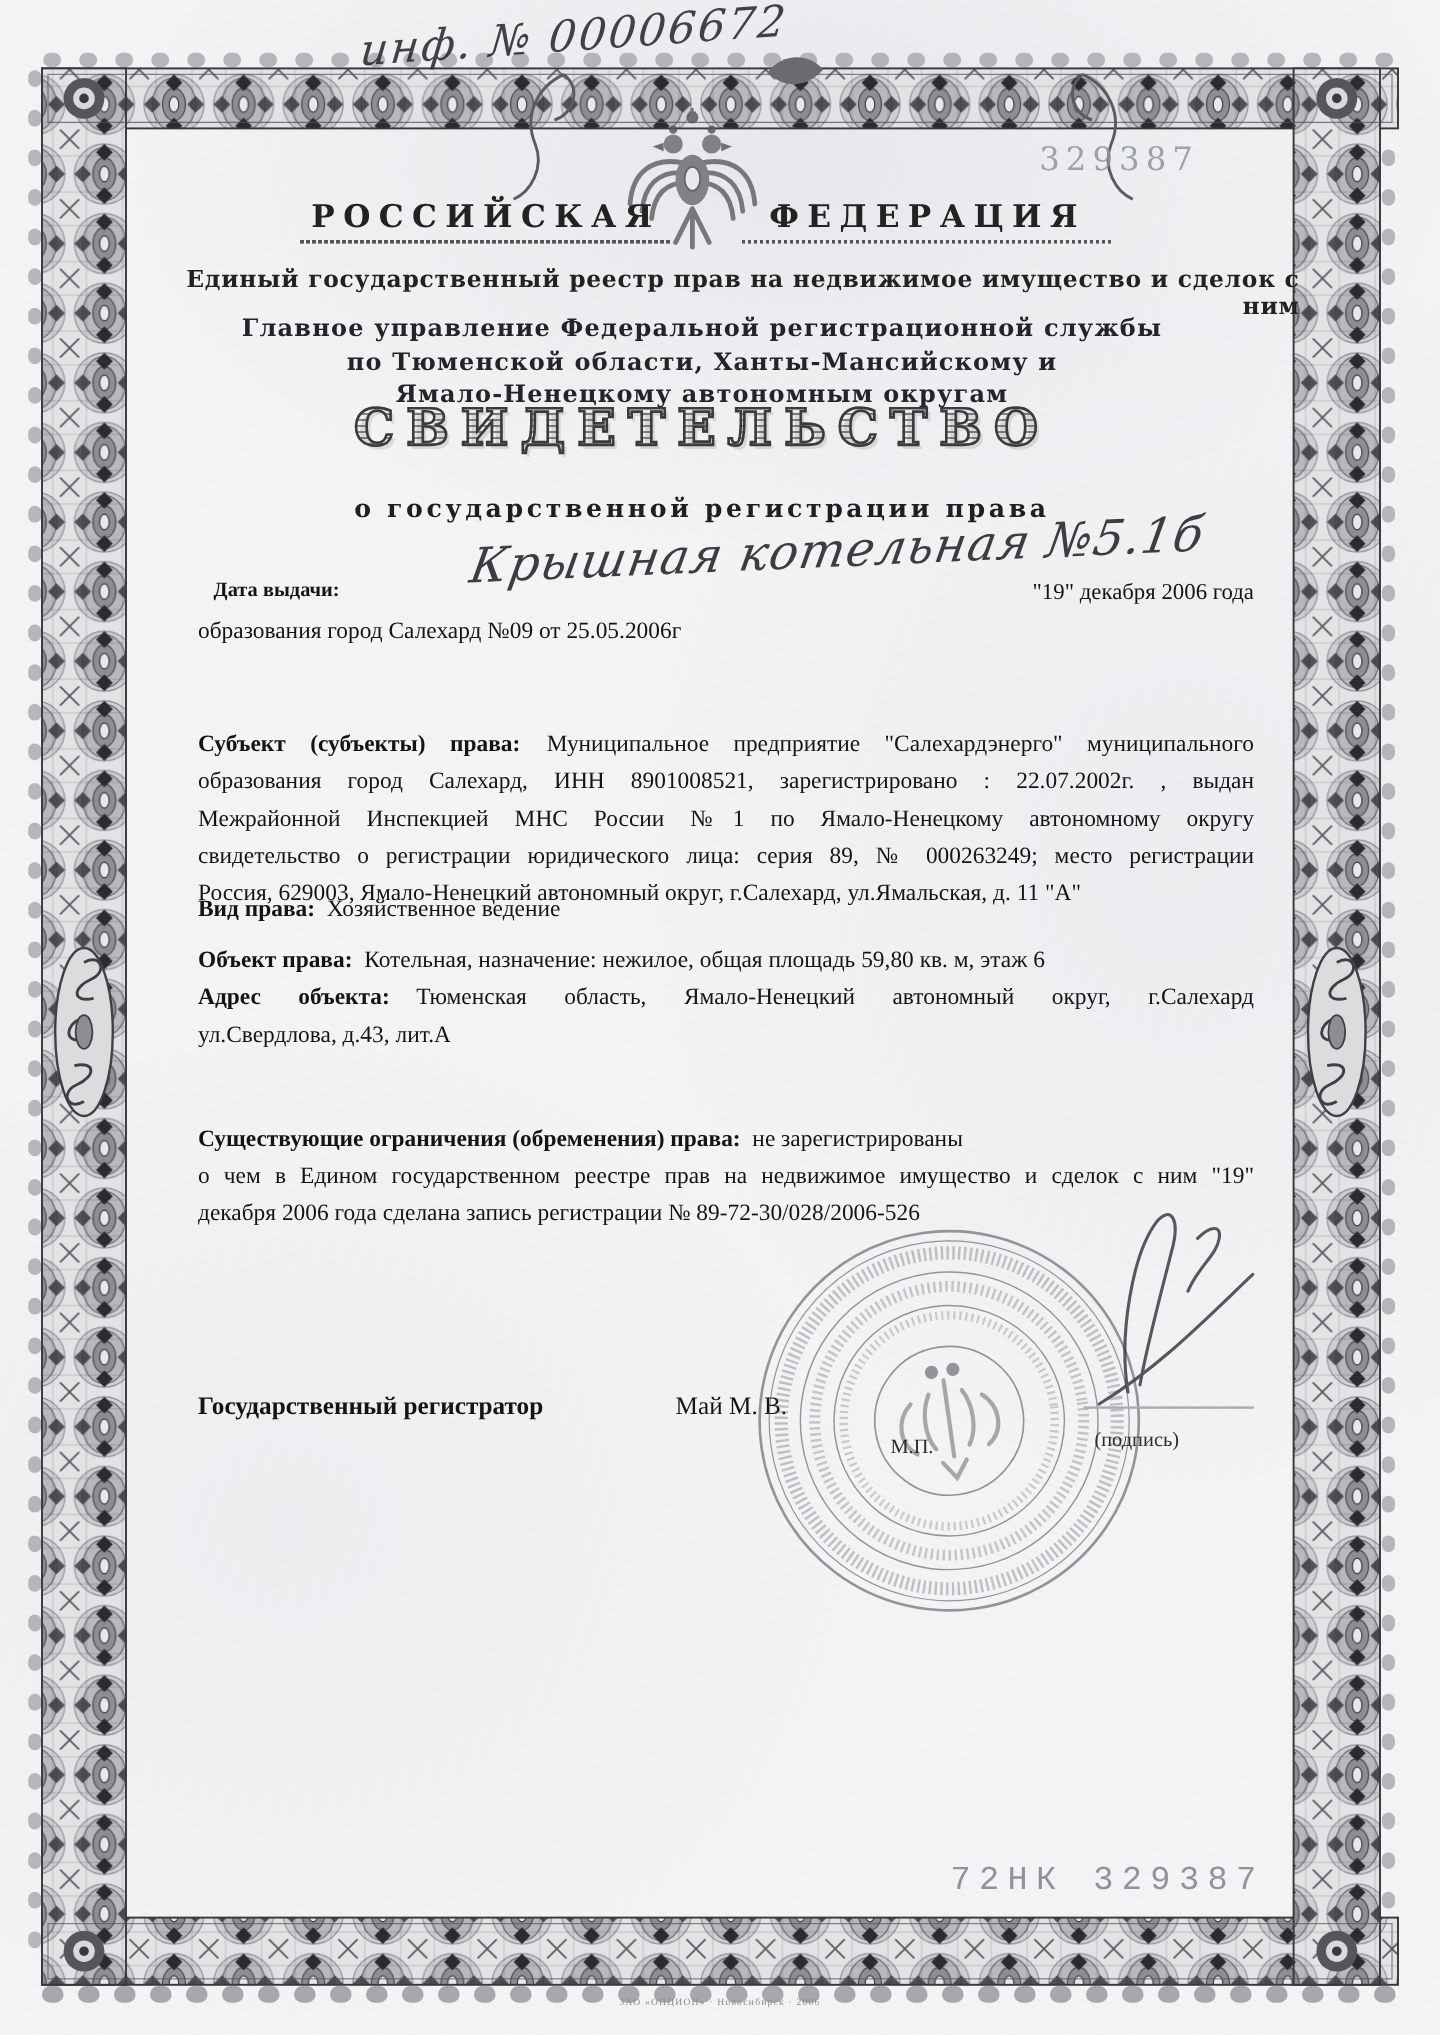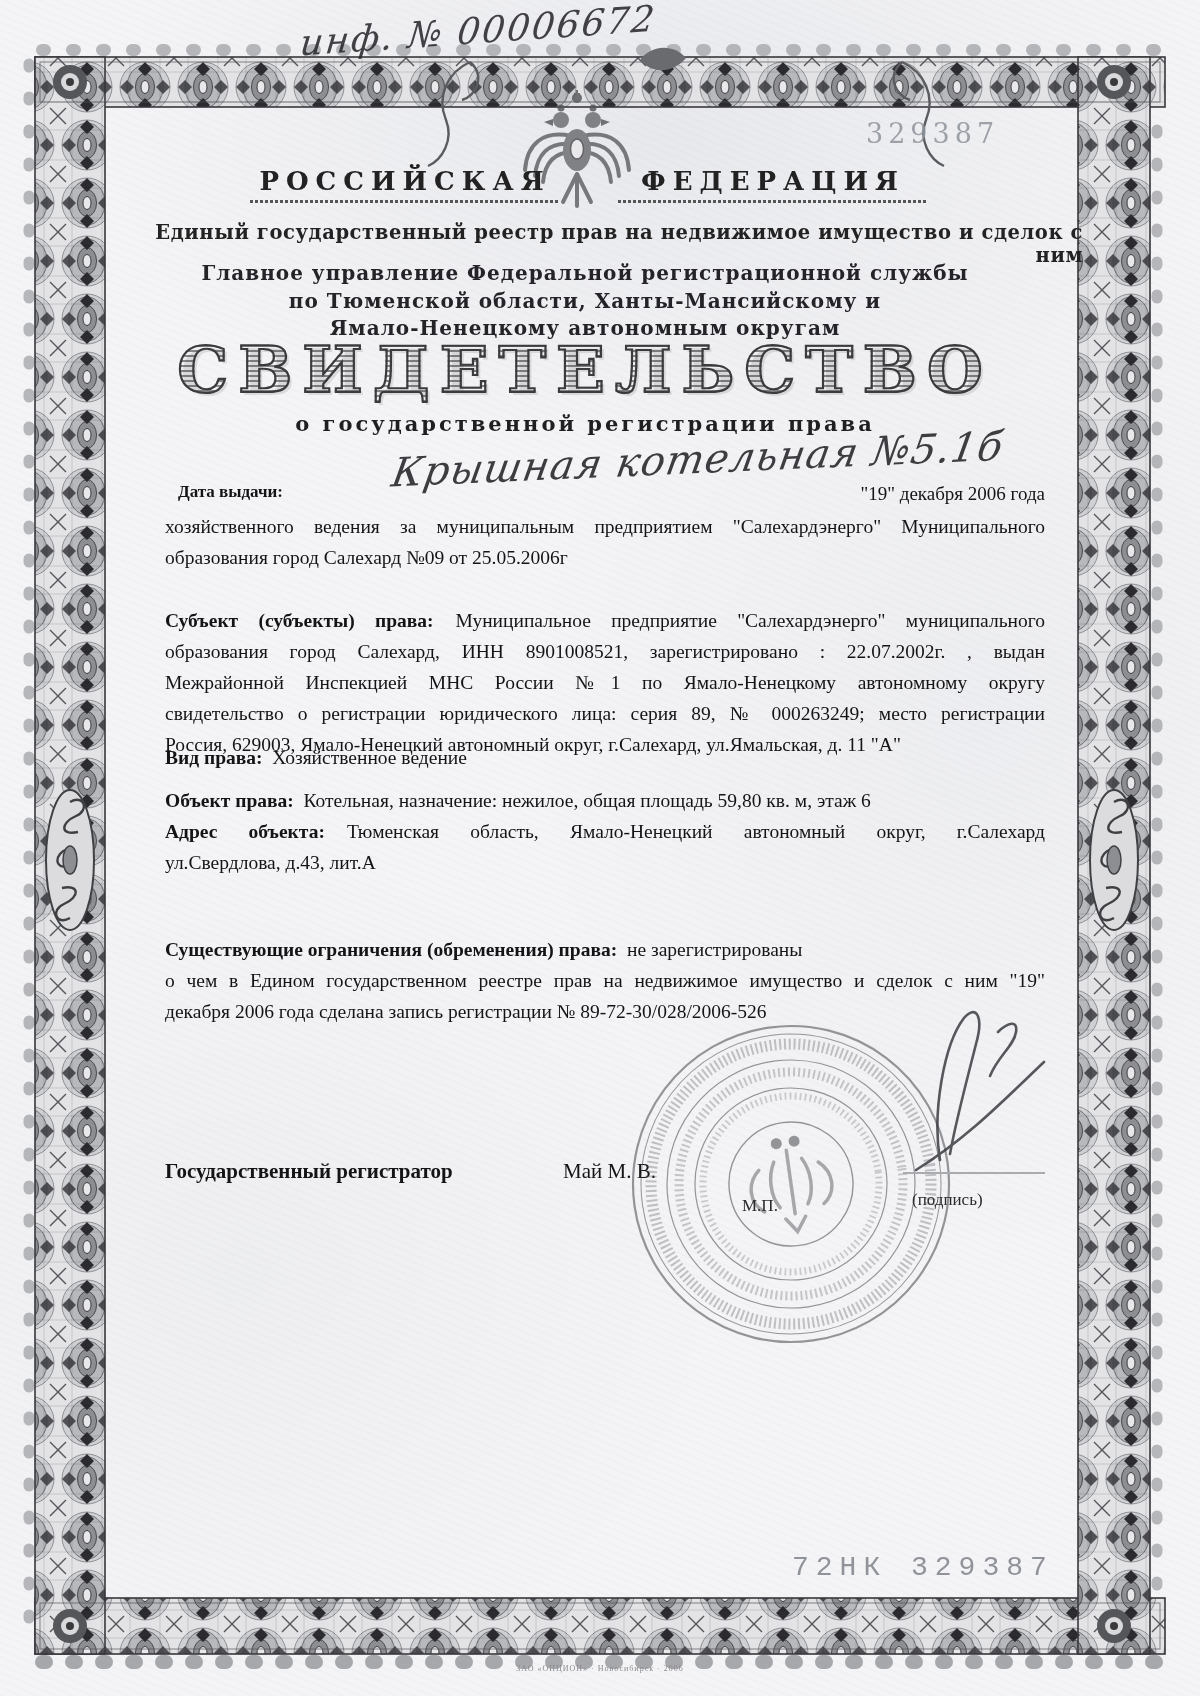--- a/index.html
+++ b/index.html
@@ -24,21 +24,21 @@
   
   .country{top:166px;width:330px;text-align:center;font-family:"DejaVu Serif",serif;font-weight:700;font-size:26px;letter-spacing:7px;color:#222;}
   .country::after{content:"";display:block;height:3px;margin:4px 10px 0;
     background:repeating-linear-gradient(90deg,#555 0 3px,transparent 3px 5px);} 
   .c-left{left:240px;} .c-right{left:608px;}
   .registry{left:105px;top:221px;width:960px;text-align:right;font-weight:700;font-size:19.5px;letter-spacing:.6px;color:#222;
     font-family:"DejaVu Serif",serif;margin-left:18px;}
   .authority{left:105px;width:960px;text-align:center;font-weight:700;font-size:20px;letter-spacing:1px;color:#242428;font-family:"DejaVu Serif",serif;}
   .a1{top:261px;}.a2{top:289px;}.a3{top:316px;}
   .big-title{left:105px;top:332px;width:960px;text-align:center;
-    font-family:"DejaVu Serif",serif;font-weight:800;font-size:64px;letter-spacing:10px;
+    font-family:"DejaVu Serif",serif;font-weight:800;font-size:42px;letter-spacing:10px;
     color:transparent;-webkit-text-stroke:2.2px #3b3b3e;
     background:repeating-linear-gradient(0deg, rgba(60,60,63,.6) 0 2px, rgba(235,235,238,.25) 2px 5px);
     -webkit-background-clip:text;background-clip:text;
     text-shadow:3px 3px 0 rgba(40,40,40,.12);}
   .subtitle{left:105px;top:411px;width:960px;text-align:center;font-weight:700;font-size:21px;letter-spacing:3px;color:#1f1f22;font-family:"DejaVu Serif",serif;}
   
   .content{font-size:19.5px;line-height:31px;color:#141416;}
   .lbl{font-weight:700;}
   .lblgap{margin-right:22px;}
   .row{left:165px;width:880px;}
@@ -166,21 +166,20 @@
   <div class="abs authority a3">Ямало-Ненецкому автономным округам</div>
   <div class="abs authority a2">по Тюменской области, Ханты-Мансийскому и</div>
   <div class="abs big-title">СВИДЕТЕЛЬСТВО</div>
   <div class="abs subtitle">о государственной регистрации права</div>
   <div class="abs hand hand-title">Крышная котельная №5.1б</div>
 
   <div class="abs content lbl date-label">Дата выдачи:</div>
   <div class="abs content date-value">"19" декабря 2006 года</div>
 
   <div class="abs content row p-docs">
-    <div class="jline">хозяйственного ведения за муниципальным предприятием "Салехардэнерго" Муниципального</div>
     <div>образования город Салехард №09 от 25.05.2006г</div>
   </div>
 
   <div class="abs content row p-subject">
     <div class="jline"><span class="lbl lblgap">Субъект (субъекты) права:</span><span>Муниципальное предприятие "Салехардэнерго" муниципального</span></div>
     <div class="jline">образования город Салехард, ИНН 8901008521, зарегистрировано : 22.07.2002г. , выдан</div>
     <div class="jline">Межрайонной Инспекцией МНС России №1 по Ямало-Ненецкому автономному округу</div>
     <div class="jline">свидетельство о регистрации юридического лица: серия 89, № 000263249; место регистрации</div>
     <div>Россия, 629003, Ямало-Ненецкий автономный округ, г.Салехард, ул.Ямальская, д. 11 "А"</div>
   </div>

